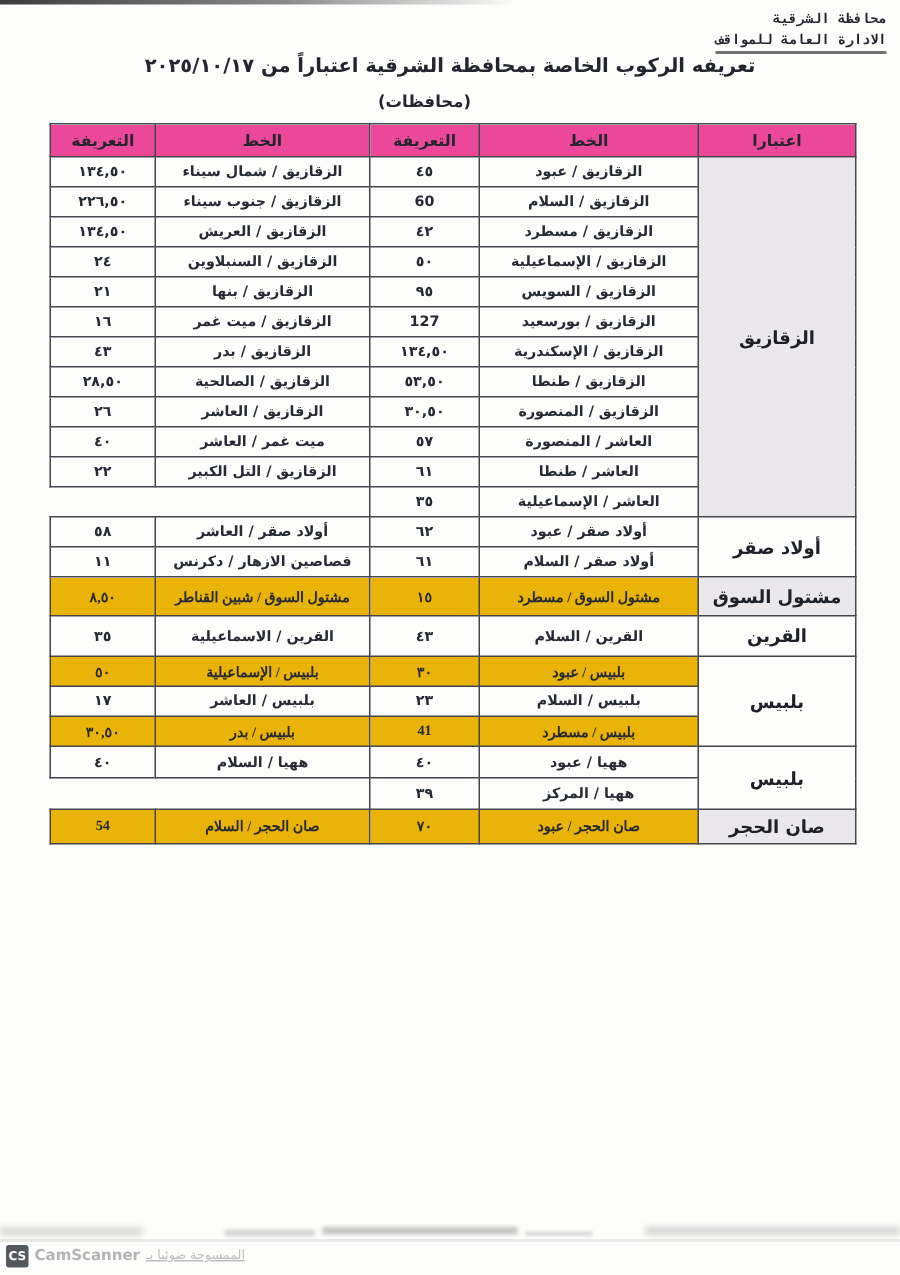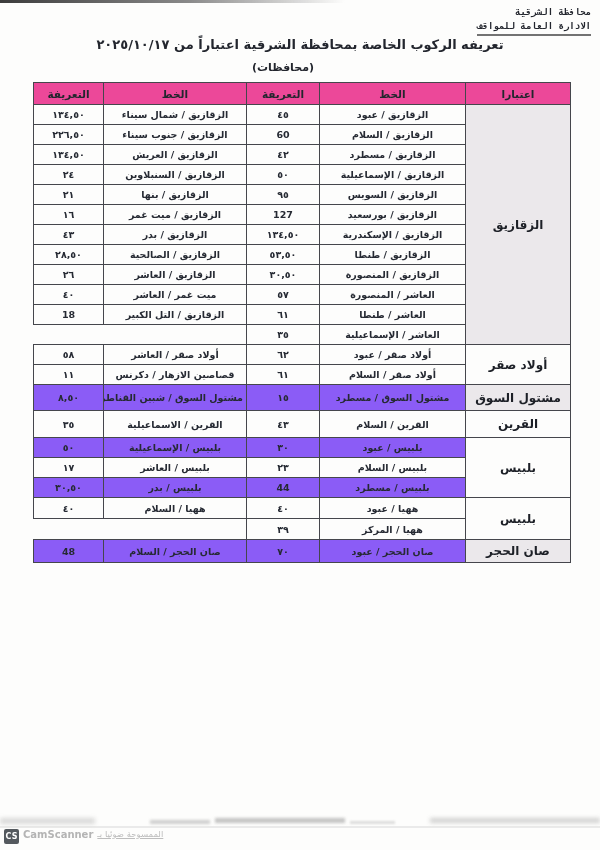--- a/index.html
+++ b/index.html
@@ -31,30 +31,30 @@
     border-collapse:collapse;direction:rtl;table-layout:fixed;
   }
   .fare-table th,.fare-table td{
     border:1px solid #45464c;text-align:center;vertical-align:middle;
     padding:0 3px;overflow:hidden;white-space:nowrap;
   }
   .fare-table th{font-size:10.5px;font-weight:700;height:21px;background:#ec4899;}
   .fare-table td{font-size:9.5px;font-weight:600;height:19px;color:#262a33;}
   .fare-table td.center-cell{font-size:12px;font-weight:800;color:#1d2027;}
   .fare-table td.ghost{border:none;background:transparent;}
-  .fare-table tr.tint td:not(.ghost):not(.center-cell){background:#8b5cf6;}
+  .fare-table tr.tint td:not(.ghost):not(.center-cell){background:#eab308;font-family:Liberation Serif, serif;}
   .fare-table td.center-tint{background:#ebe8eb;}
   tr.rh21 td{height:20px;}
   tr.rh23 td{height:22px;}
   tr.rh26 td{height:25px;}
   tr.rh27 td{height:26px;}
   
   .footer{
     position:absolute;left:4px;bottom:5px;height:16px;
-    display:flex;align-items:flex-start;gap:4px;
+    display:flex;align-items:center;gap:4px;
   }
   .cs-badge{
     width:15px;height:15px;border-radius:2px;background:#54595e;color:#fff;
     font-size:8px;font-weight:700;display:flex;align-items:center;justify-content:center;
   }
   .footer .brand{color:#b4b4b4;font-size:10px;font-weight:700;}
   .footer .arb{color:#bdbdbd;font-size:8.5px;direction:rtl;text-decoration:underline;}
   
   .artifact{position:absolute;pointer-events:none;}
   .a-top{top:0;left:0;width:345px;height:3px;
@@ -164,21 +164,21 @@
         <tr>
           <td>العاشر / المنصورة</td>
           <td>٥٧</td>
           <td>ميت غمر / العاشر</td>
           <td>٤٠</td>
         </tr>
         <tr>
           <td>العاشر / طنطا</td>
           <td>٦١</td>
           <td>الزقازيق / التل الكبير</td>
-          <td>18</td>
+          <td>٢٢</td>
         </tr>
         <tr>
           <td>العاشر / الإسماعيلية</td>
           <td>٣٥</td>
           <td class="ghost"></td>
           <td class="ghost"></td>
         </tr>
         <tr>
           <td rowspan="2" class="center-cell">أولاد صقر</td>
           <td>أولاد صقر / عبود</td>
@@ -214,21 +214,21 @@
           <td>٥٠</td>
         </tr>
         <tr>
           <td>بلبيس / السلام</td>
           <td>٢٣</td>
           <td>بلبيس / العاشر</td>
           <td>١٧</td>
         </tr>
         <tr class="tint">
           <td>بلبيس / مسطرد</td>
-          <td>44</td>
+          <td>41</td>
           <td>بلبيس / بدر</td>
           <td>٣٠,٥٠</td>
         </tr>
         <tr class="rh21">
           <td rowspan="2" class="center-cell">بلبيس</td>
           <td>ههيا / عبود</td>
           <td>٤٠</td>
           <td>ههيا / السلام</td>
           <td>٤٠</td>
         </tr>
@@ -236,21 +236,21 @@
           <td>ههيا / المركز</td>
           <td>٣٩</td>
           <td class="ghost"></td>
           <td class="ghost"></td>
         </tr>
         <tr class="rh23 tint">
           <td rowspan="1" class="center-cell center-tint">صان الحجر</td>
           <td>صان الحجر / عبود</td>
           <td>٧٠</td>
           <td>صان الحجر / السلام</td>
-          <td>48</td>
+          <td>54</td>
         </tr>
       </tbody>
   </table>
 
   <div class="footer">
     <div class="cs-badge">CS</div>
     <span class="brand">CamScanner</span>
     <span class="arb">الممسوحة ضوئيا بـ</span>
   </div>
 

